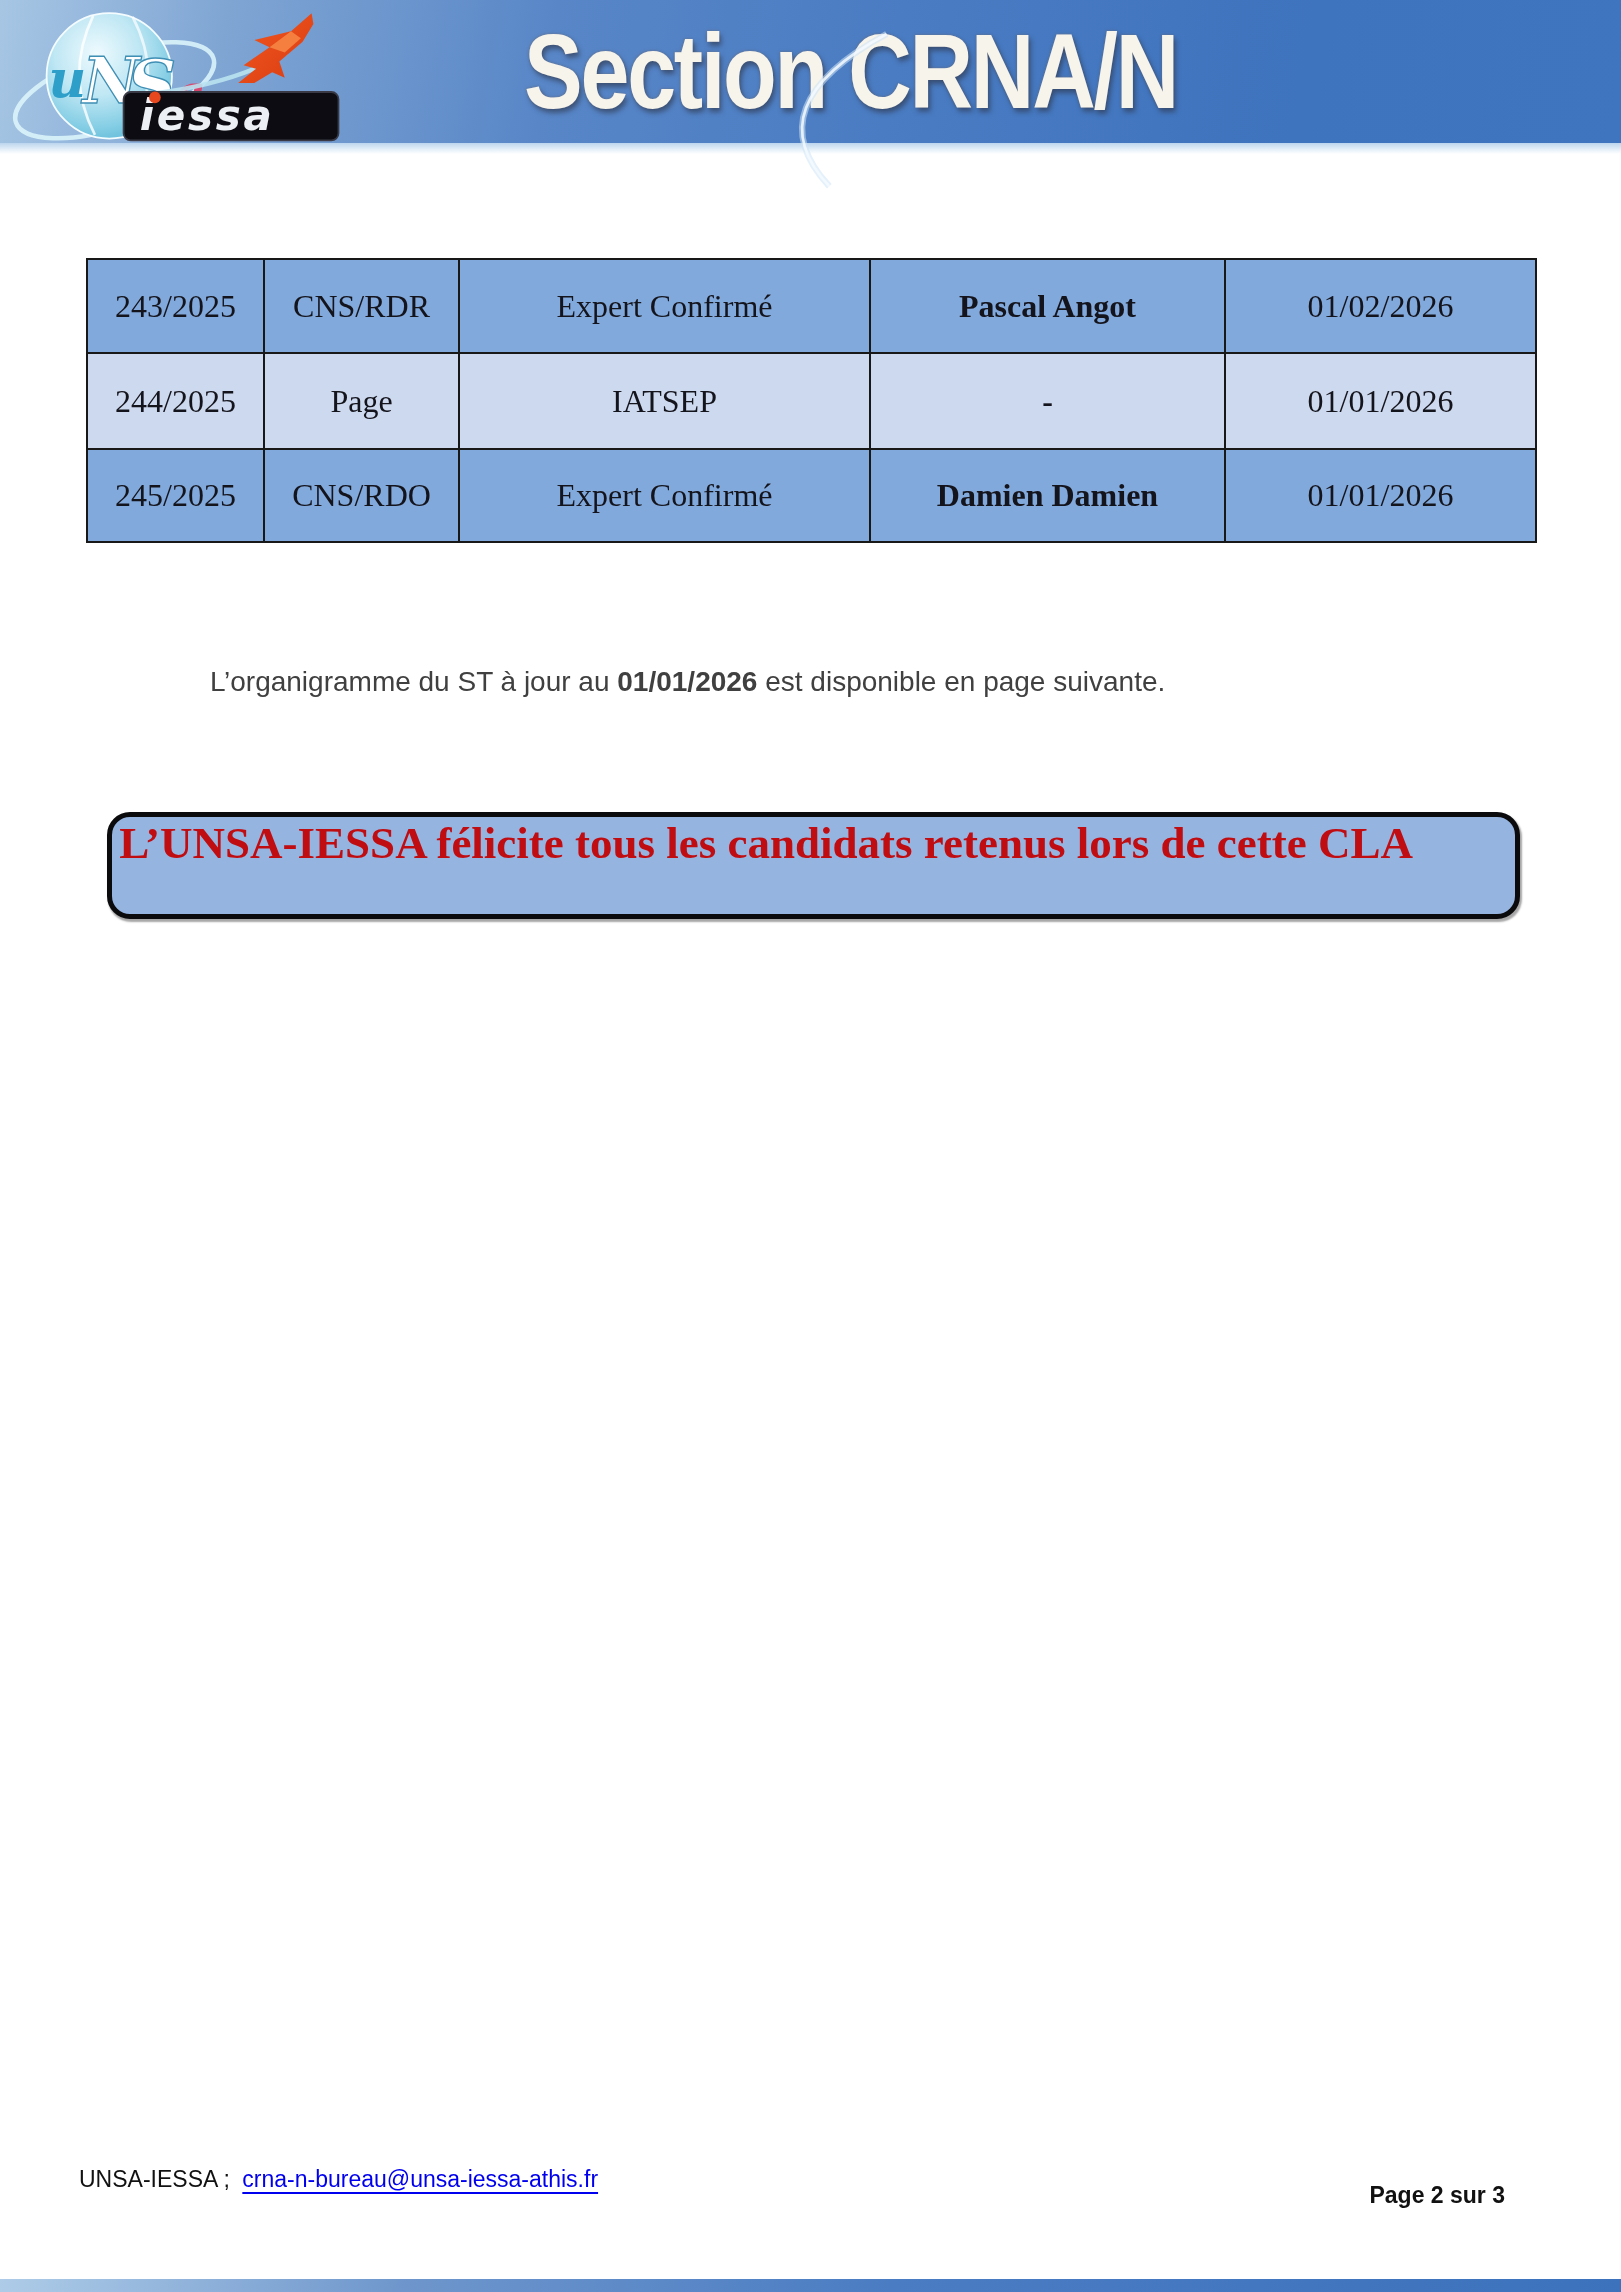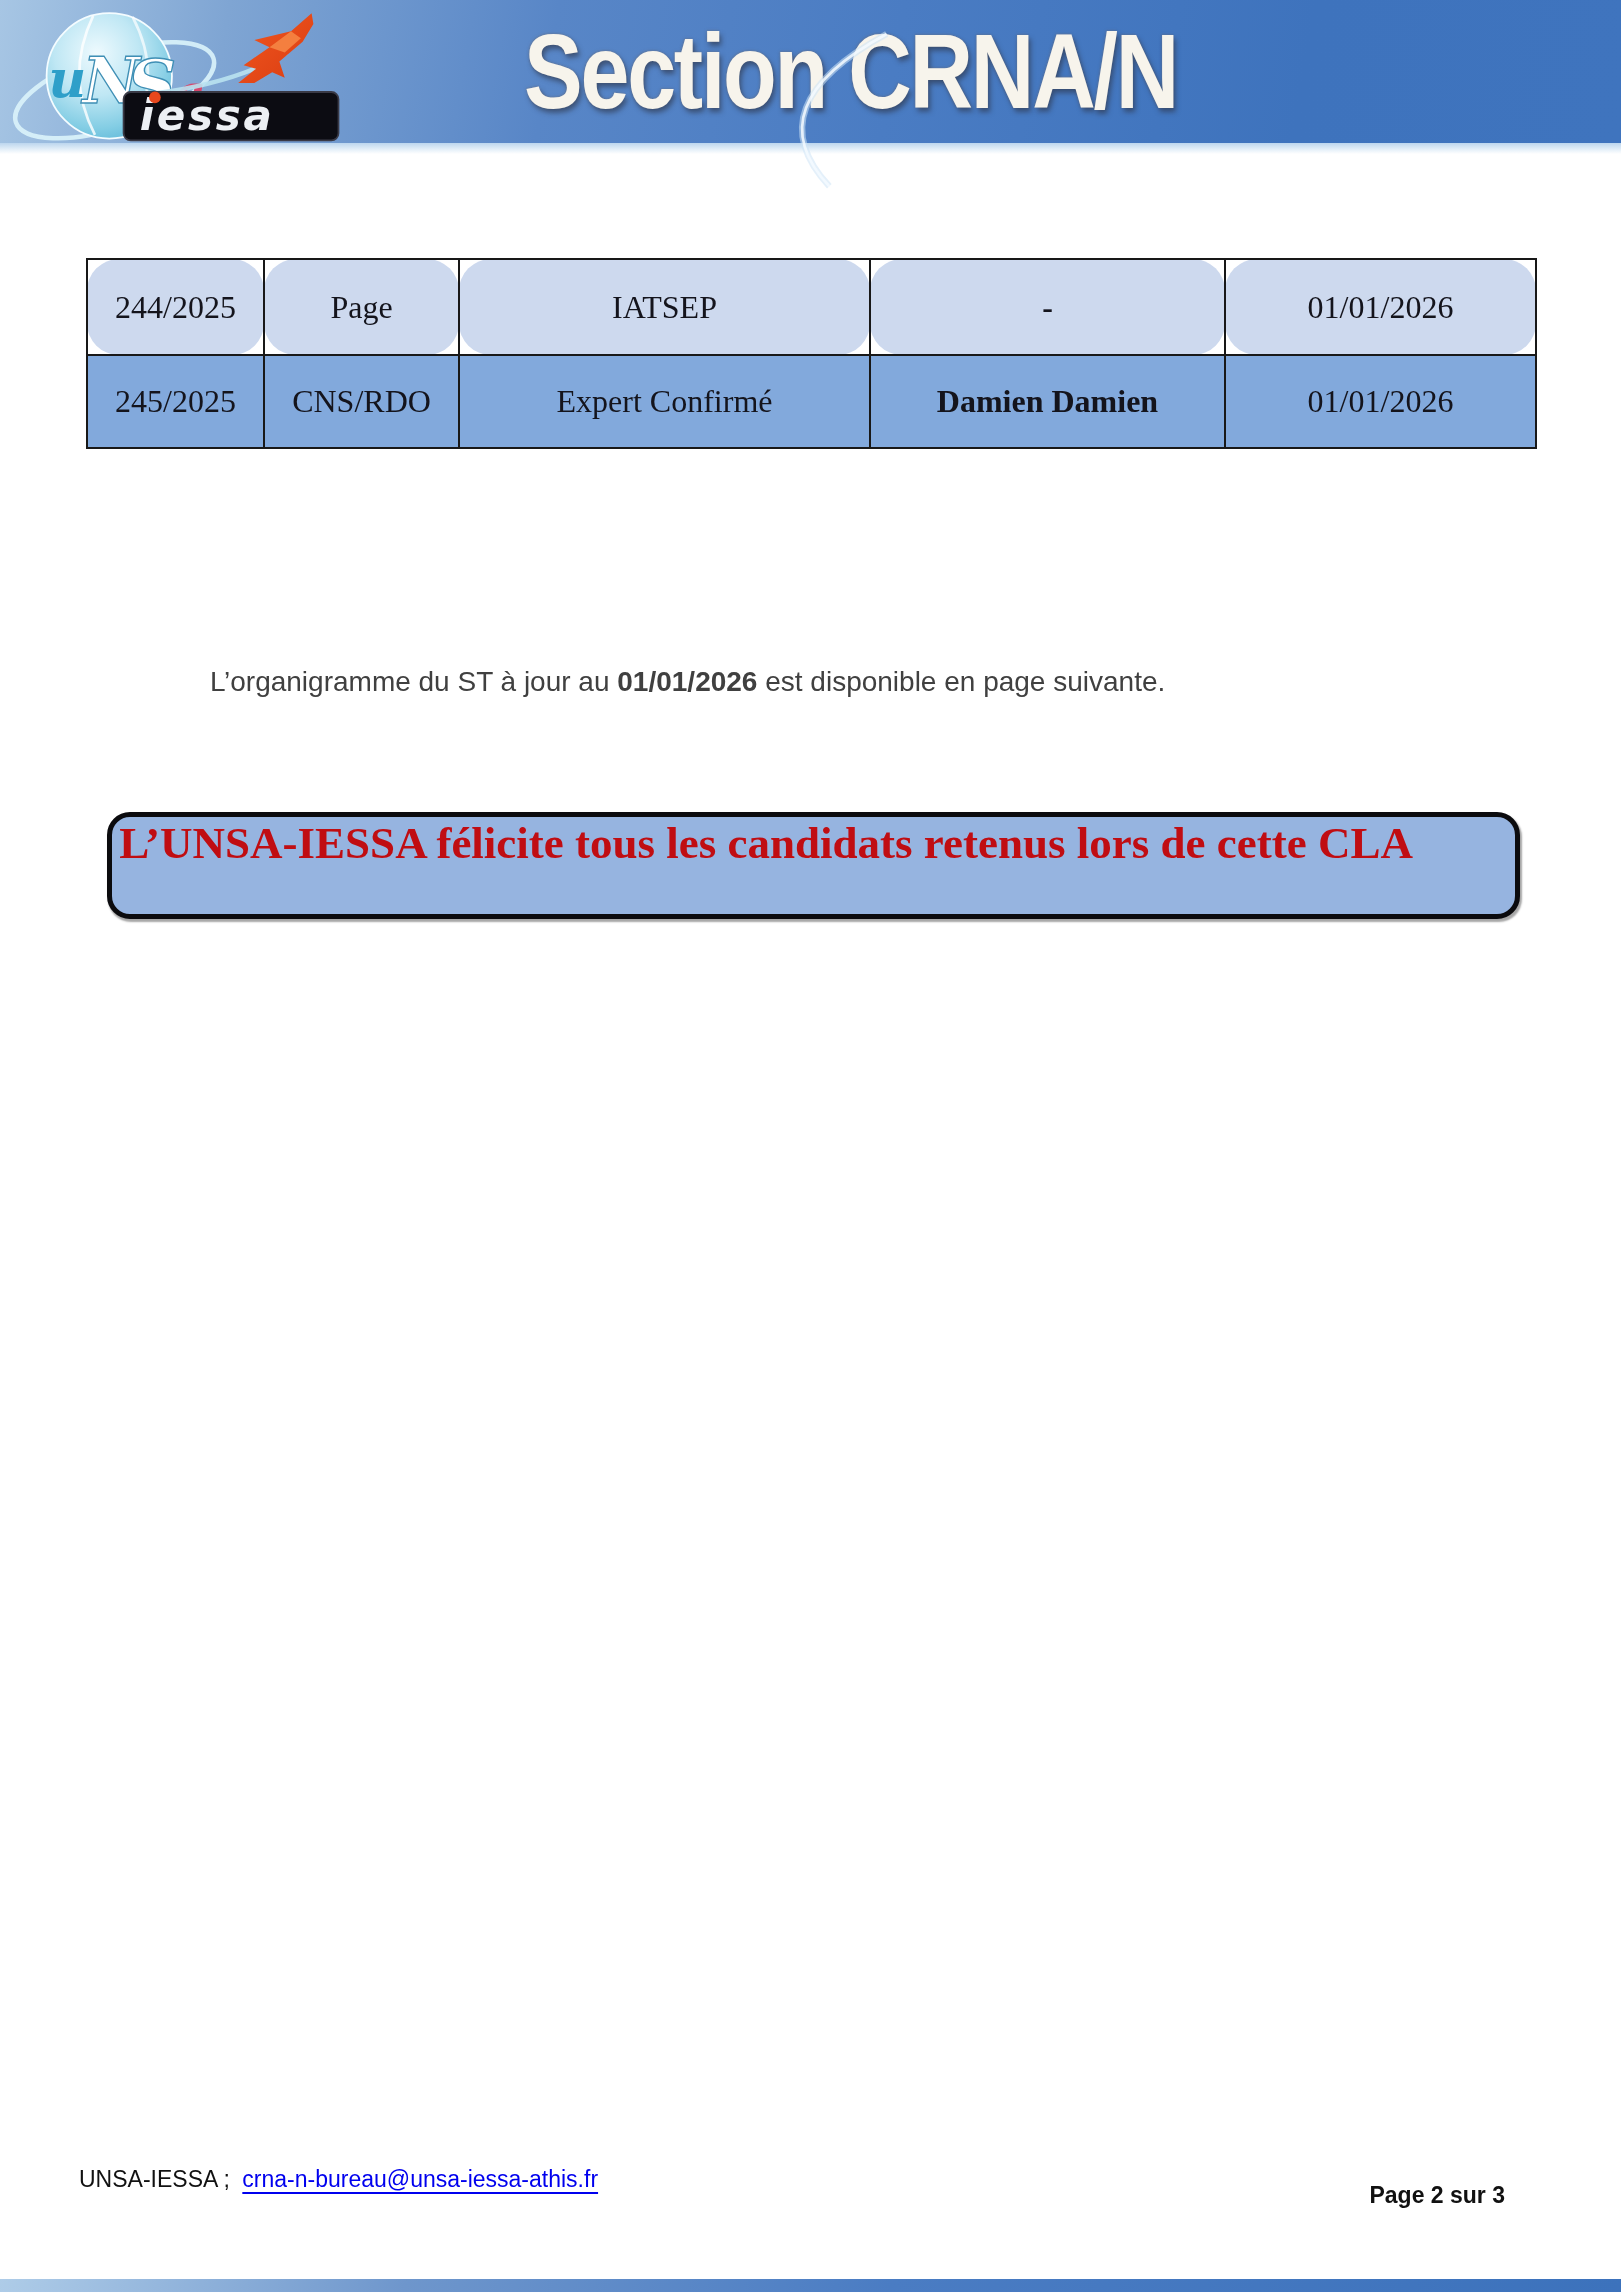--- a/index.html
+++ b/index.html
@@ -30,21 +30,21 @@
   .tbl-wrap{position:absolute;left:86px;top:258px;}
   table.assign{border-collapse:collapse;table-layout:fixed;width:1449px;}
   table.assign td{
     border:2.7px solid #181818;text-align:center;vertical-align:middle;
     font-family:"Liberation Serif",serif;font-size:32px;color:#14141c;
     overflow:hidden;white-space:nowrap;
   }
   tr.row-dark td{background:#82a9dc;}
   tr.row-light td{background:#cdd9ee;}
   td.cell-bold{font-weight:700;}
-  tr.r1 td{height:90px;} tr.r2 td{height:92px;border-radius:32px;} tr.r3 td{height:89px;margin-left:33px;}
+  tr.r1 td{height:90px;} tr.r2 td{height:92px;} tr.r3 td{height:89px;margin-left:33px;}
 
   
   .note{
     position:absolute;left:210px;top:666px;
     font-size:28px;color:#404040;white-space:nowrap;
   }
   .note b{font-weight:700;}
 
   
   .redbox{
@@ -133,20 +133,27 @@
   <div class="tbl-wrap">
     <table class="assign">
       <colgroup>
         <col style="width:177px">
           <col style="width:195px">
           <col style="width:411px">
         <col style="width:355px">
           <col style="width:311px">
       </colgroup>
       <tbody>
+        <tr class="row-dark r1">
+          <td>243/2025</td>
+          <td>CNS/RDR</td>
+          <td>Expert Confirmé</td>
+          <td class="cell-bold">Pascal Angot</td>
+          <td>01/02/2026</td>
+        </tr>
         <tr class="row-light r2">
           <td>244/2025</td>
           <td>Page</td>
           <td>IATSEP</td>
           <td class="cell-bold">-</td>
           <td>01/01/2026</td>
         </tr>
         <tr class="row-dark r3">
           <td>245/2025</td>
           <td>CNS/RDO</td>

